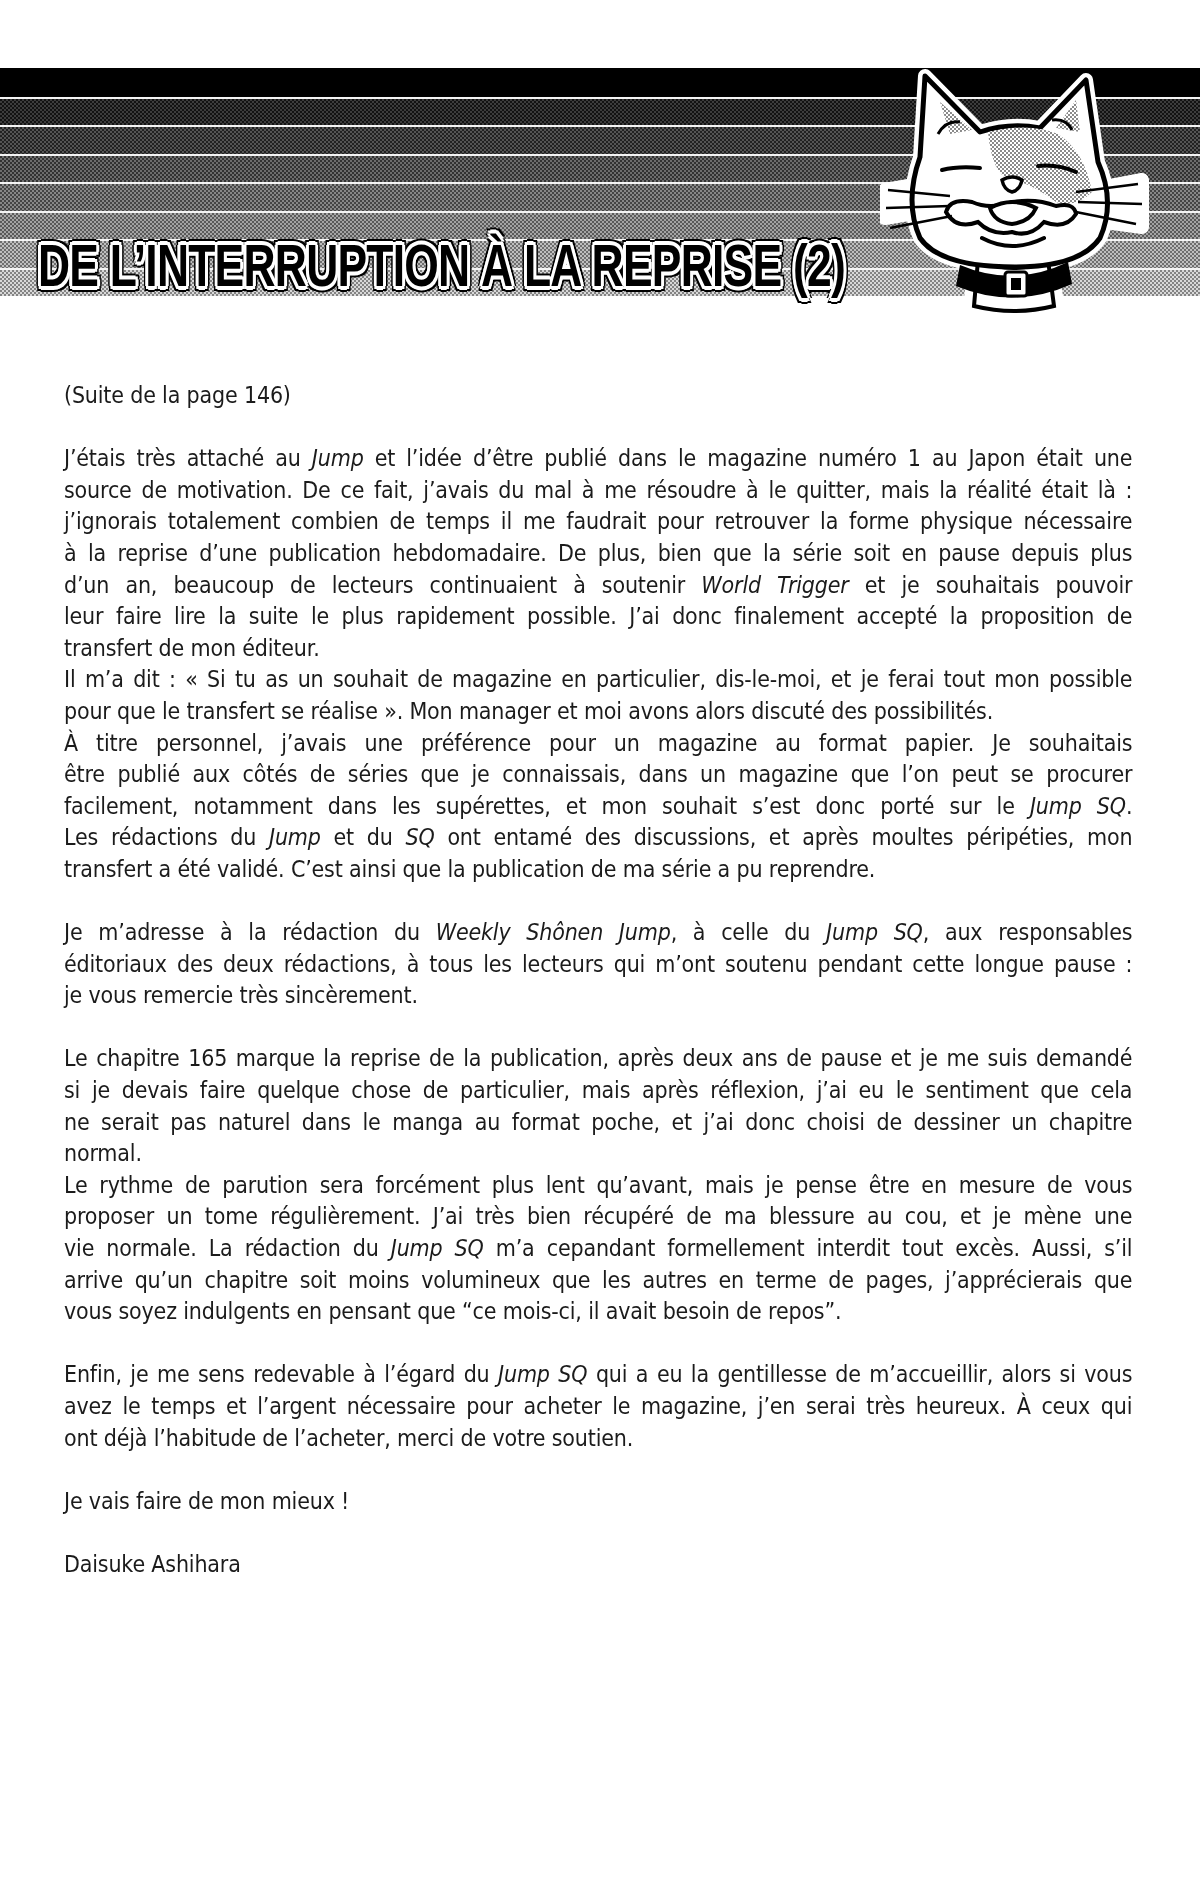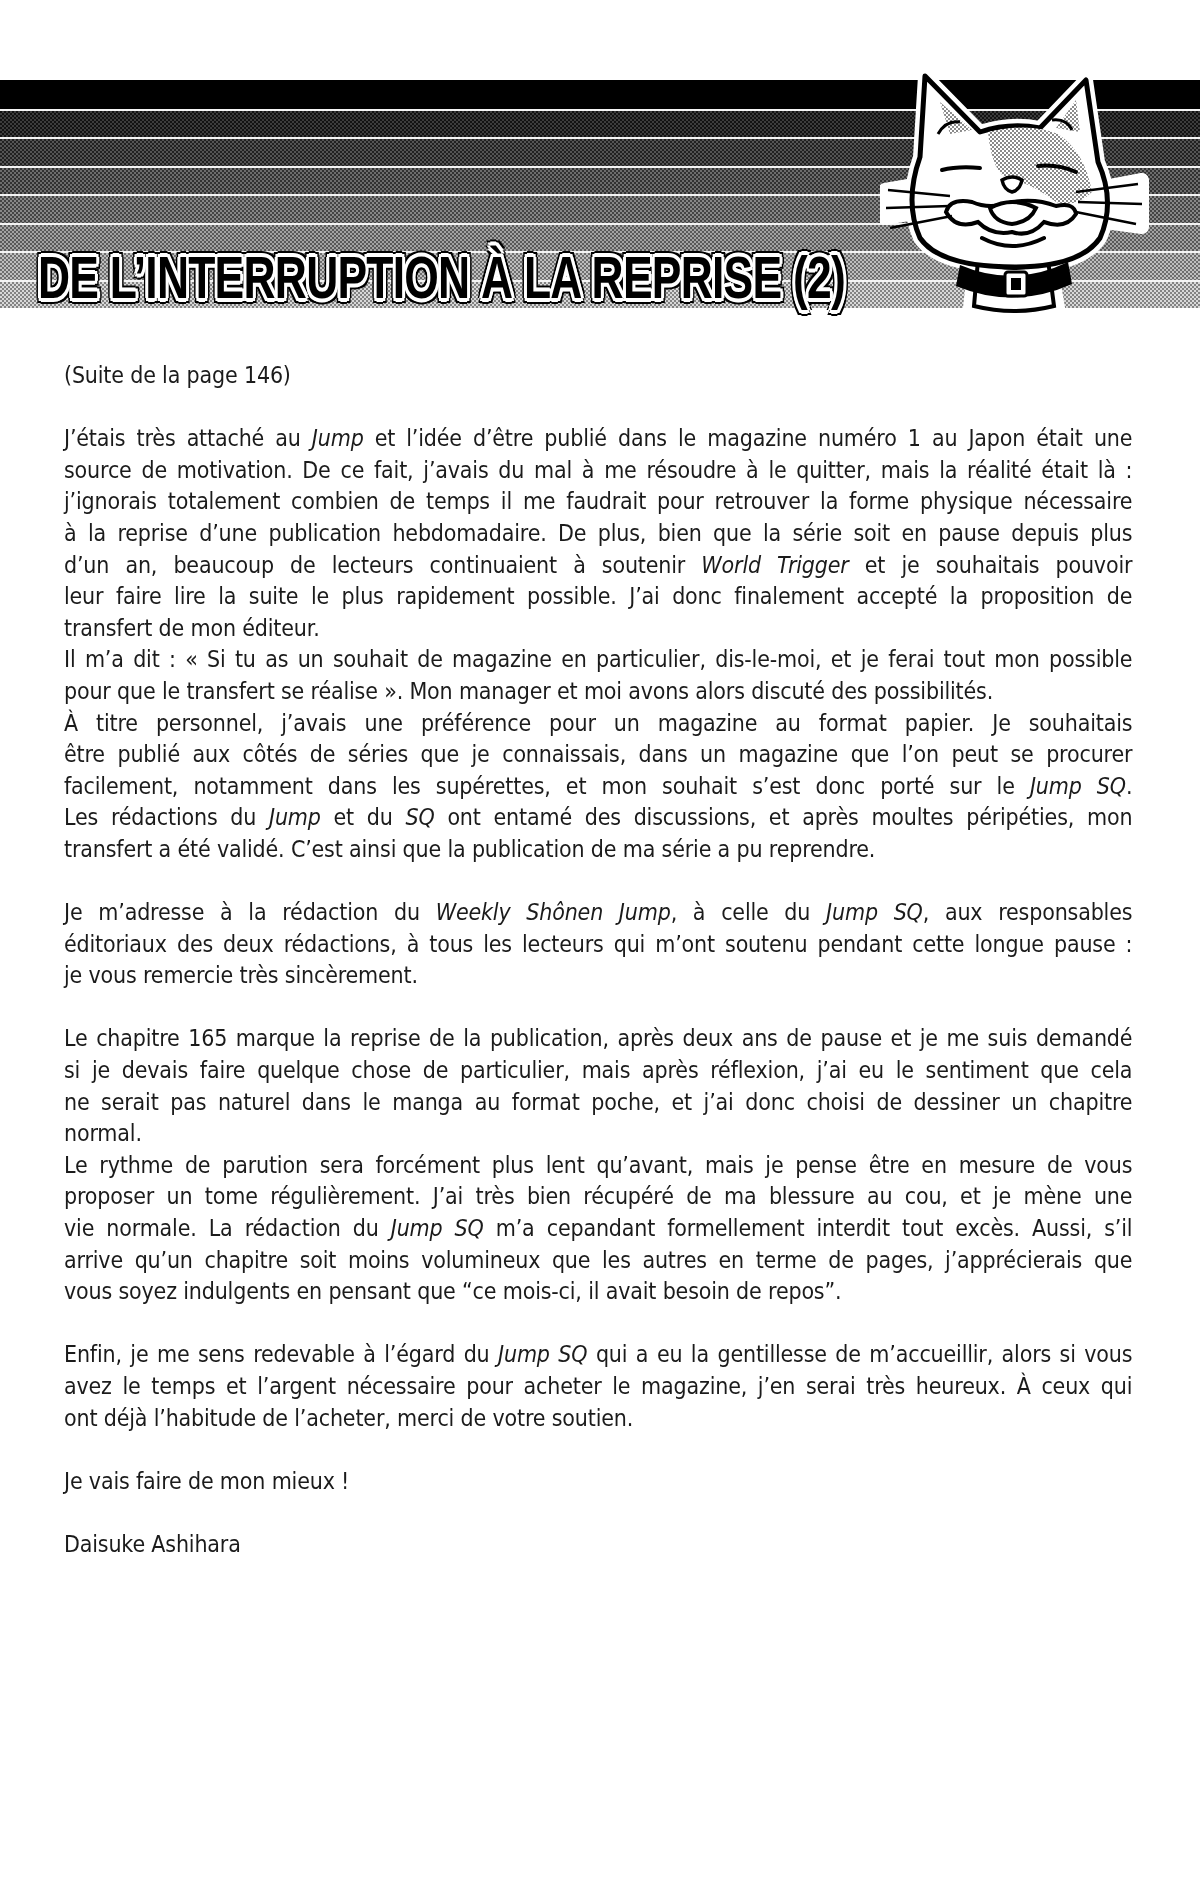--- a/index.html
+++ b/index.html
@@ -13,21 +13,21 @@
     position: relative;
     overflow: hidden;
     font-family: "DejaVu Sans", "Liberation Sans", sans-serif;
     color: #1b1b1b;
   }
 
   
   .header-band {
     position: absolute;
     left: 0;
-    top: 80px;
+    top: 68px;
     width: 1200px;
     height: 228px;
   }
   .stripe {
     position: absolute;
     left: 0;
     width: 1200px;
   }
   .stripe-fill {
     position: absolute;
@@ -74,21 +74,21 @@
     left: 880px;
     top: 62px;
     width: 270px;
     height: 256px;
   }
 
   
   .article {
     position: absolute;
     left: 64px;
-    top: 360px;
+    top: 380px;
     width: 1068px;
   }
   .article-inner {
     width: 1214px;             
     transform-origin: left top;
     transform: scaleX(0.88);
     font-family: "DejaVu Sans", sans-serif;
     font-size: 23.5px;
     line-height: 31.6px;
     letter-spacing: -0.2px;

